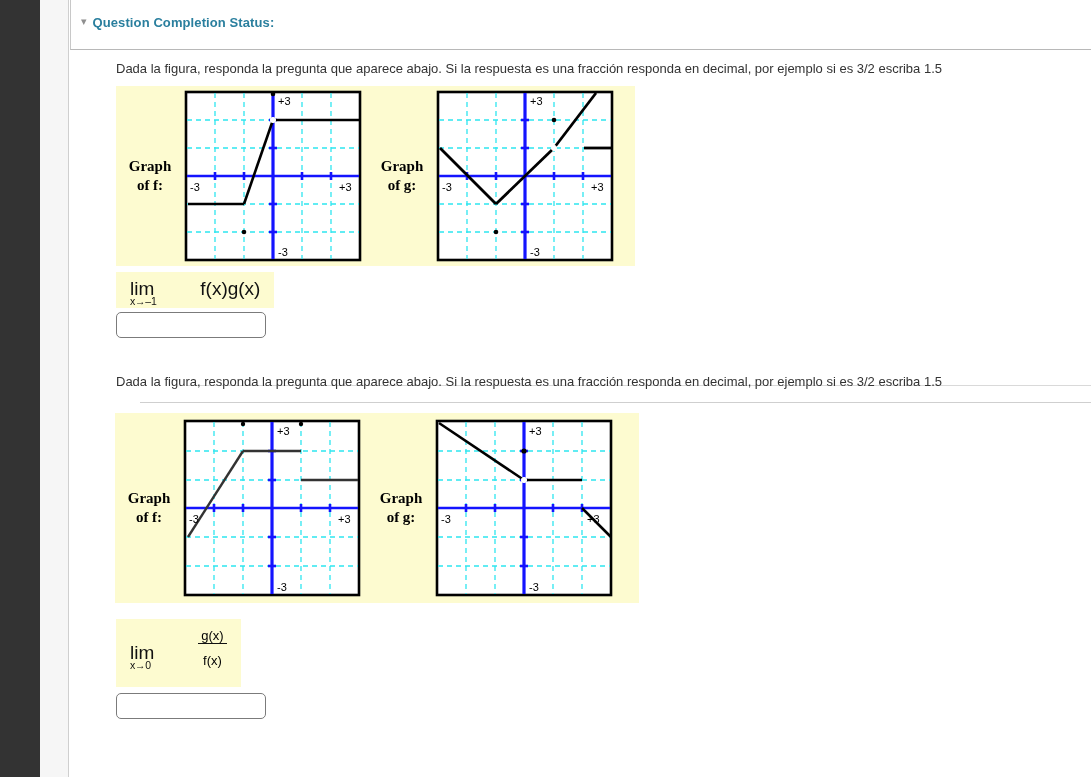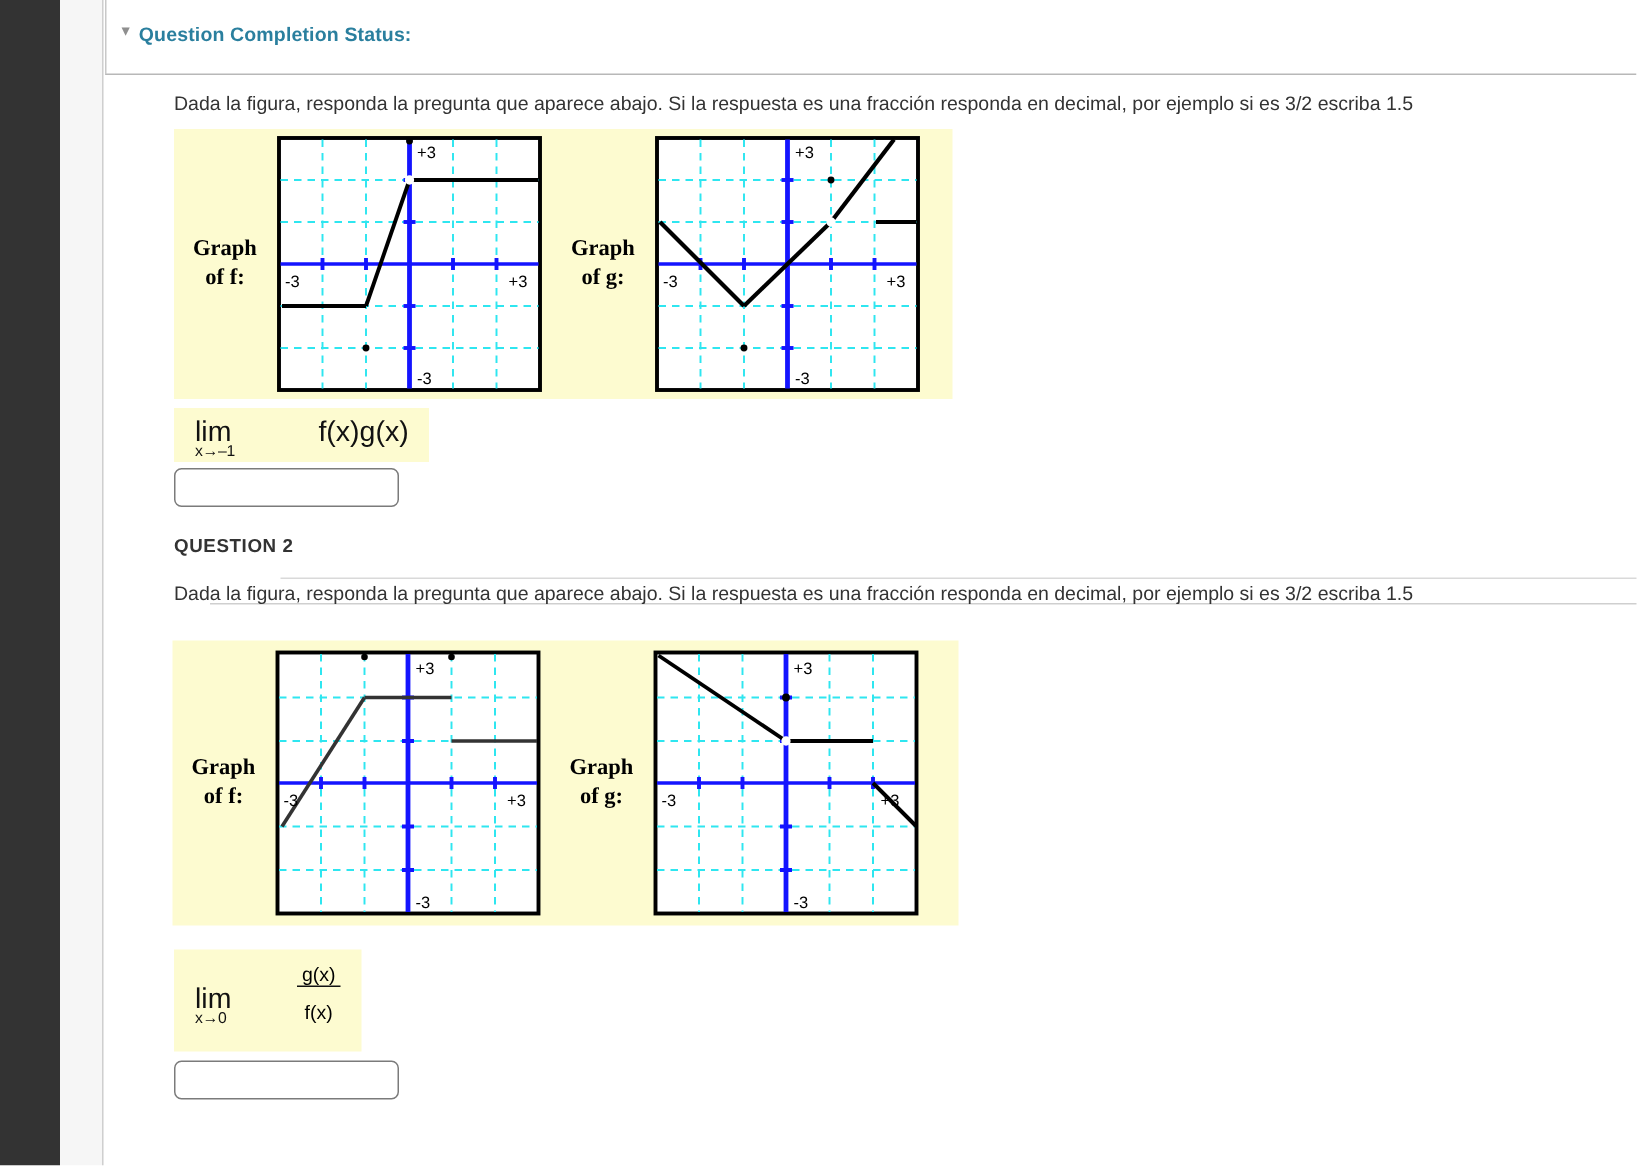--- a/index.html
+++ b/index.html
@@ -94,21 +94,21 @@
   }
   .lim-op {
     position: relative; font-size: 19px; color: #111;
     font-family: "Liberation Sans", sans-serif;
     padding-right: 4px;
   }
   .lim-sub {
     position: absolute; left: 0; top: 17px;
     font-size: 10.5px; letter-spacing: -0.2px; white-space: nowrap;
   }
-  .lim-body { font-size: 19px; color: #111; padding-left: 2px; margin-left: 12px; }
+  .lim-body { font-size: 19px; color: #111; padding-left: 2px; }
   .frac { display: inline-block; text-align: center; vertical-align: middle;
           font-size: 13px; line-height: 1.05; }
   .frac .num { display: block; padding: 0 3px; }
   .frac .den { display: block; padding: 10px 3px; border-top: 1.6px solid #111; }
 
   
   .answer-input {
     width: 150px; height: 26px;
     border: 1px solid #7b7b7b; border-radius: 5px;
     background: #ffffff;
@@ -254,21 +254,20 @@
       <div style="margin-top:4px;">
         <input class="answer-input" type="text" value="" style="">
       </div>
     </div>
 
     <div class="sep-short" style="top:385px;"></div>
     <div class="sep-full" style="top:402px;"></div>
 
     <div class="qblock" style="padding-top:19px;">
 
-      <div class="q-label">QUESTION 2</div>
 
       <div class="q-prompt" style="margin-top:16px;">Dada la figura, responda la pregunta que aparece abajo. Si la respuesta es una fracción responda en decimal, por ejemplo si es 3/2 escriba 1.5</div>
 
       <div class="figband" style="margin-top:23px; margin-left:-1px; width:524px; height:190px; padding:0;">
 
         <div class="fig-pair">
           <div class="fig-label">
             <div>Graph</div>
             <div>of f:</div>
           </div>

